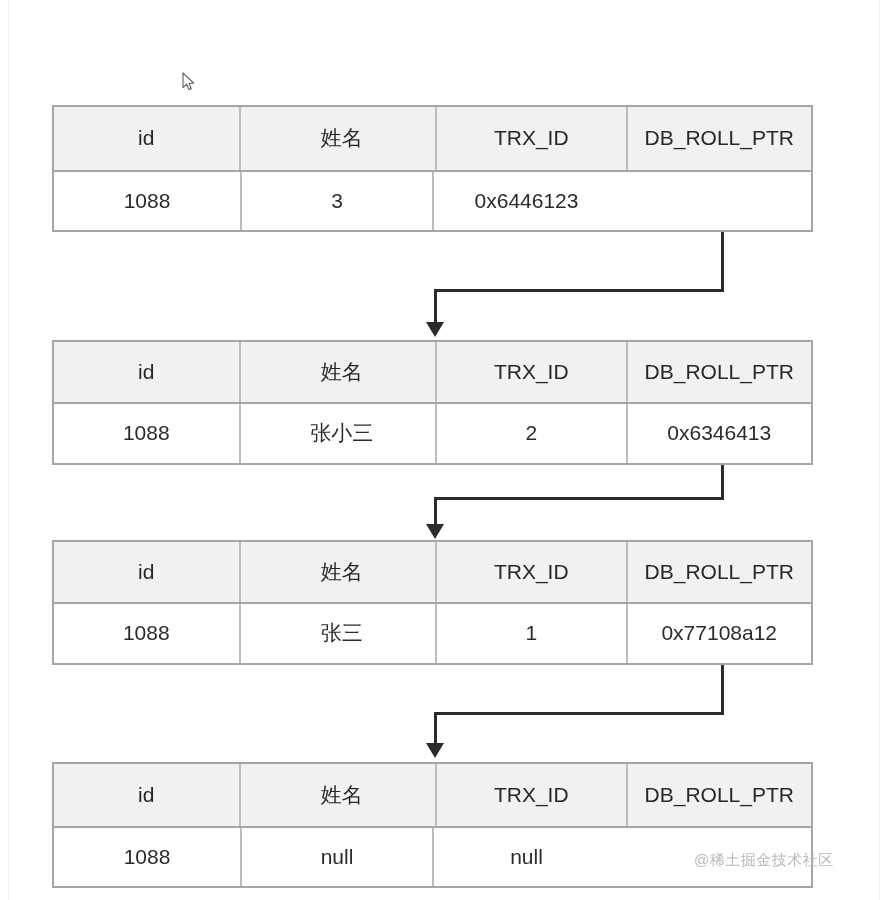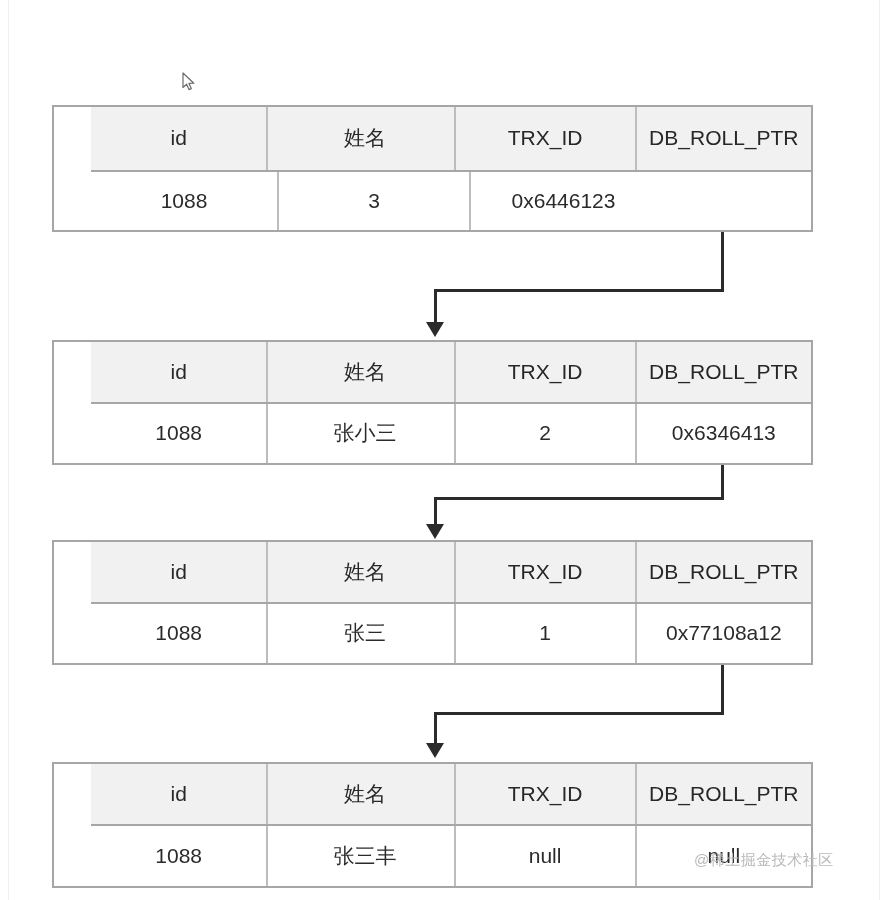--- a/index.html
+++ b/index.html
@@ -42,21 +42,20 @@
   }
 
   
   .vtable {
     position: absolute;
     box-sizing: border-box;
     border: 2px solid #a6a6a6;
     background: #ffffff;
     display: flex;
     flex-direction: column;
-    padding-left: 37px;
   }
   .vrow {
     display: flex;
     flex: 1 1 auto;
   }
   .vrow.header {
     background: #f1f1f1;
     border-bottom: 2px solid #a6a6a6;
   }
   .vcell {
@@ -192,21 +191,20 @@
 
   <div class="vtable" style="left:52px; top:762px; width:761px; height:126px;">
     <div class="vrow header">
       <div class="vcell c0">id</div>
       <div class="vcell c1">姓名</div>
       <div class="vcell c2">TRX_ID</div>
       <div class="vcell c3">DB_ROLL_PTR</div>
     </div>
     <div class="vrow">
       <div class="vcell c0">1088</div>
-      <div class="vcell c1">张三丰</div>
       <div class="vcell c2">null</div>
       <div class="vcell c3">null</div>
     </div>
   </div>
 
   <div class="watermark">@稀土掘金技术社区</div>
 
   <div class="cursor">
     <svg width="14" height="20" viewBox="0 0 14 20" xmlns="http://www.w3.org/2000/svg">
       <path d="M1 1 L1 15.5 L4.6 12.2 L7 17.6 L9.3 16.6 L7 11.4 L11.8 11.2 Z" fill="#ffffff" stroke="#6b6b6b" stroke-width="1.2" stroke-linejoin="round"></path>

